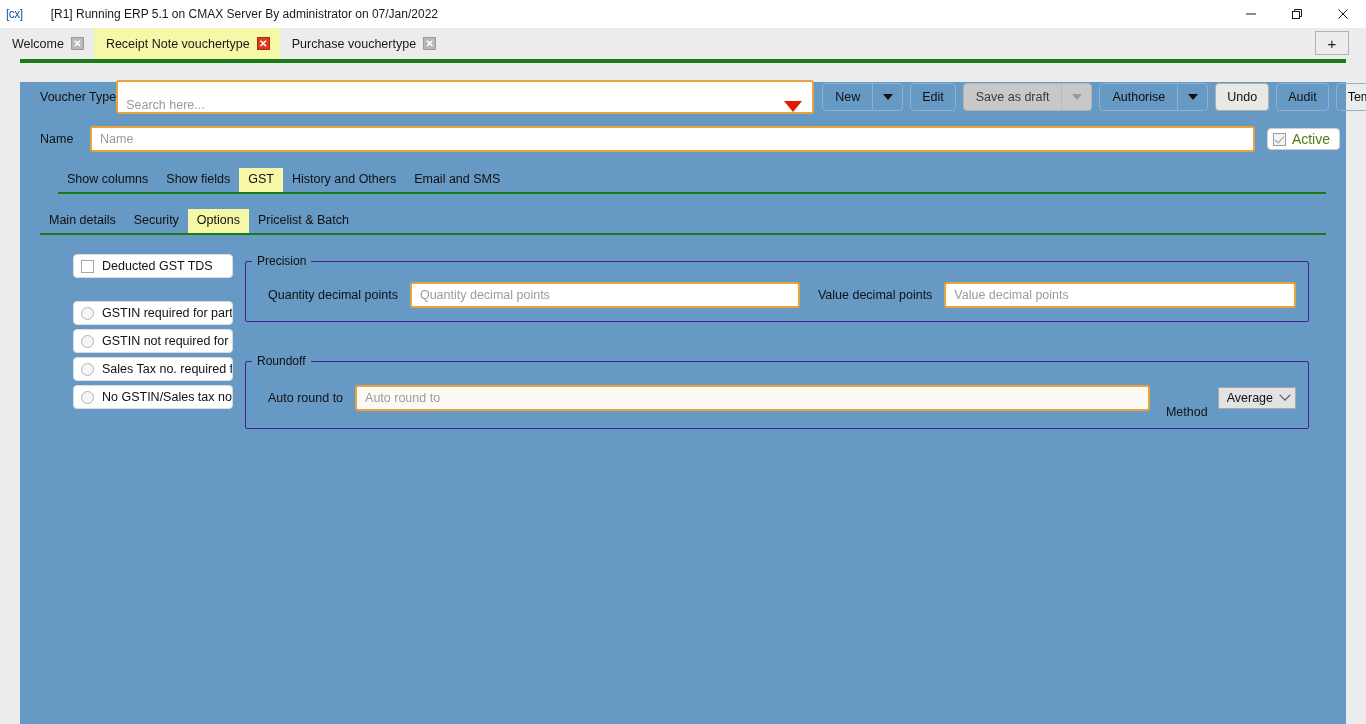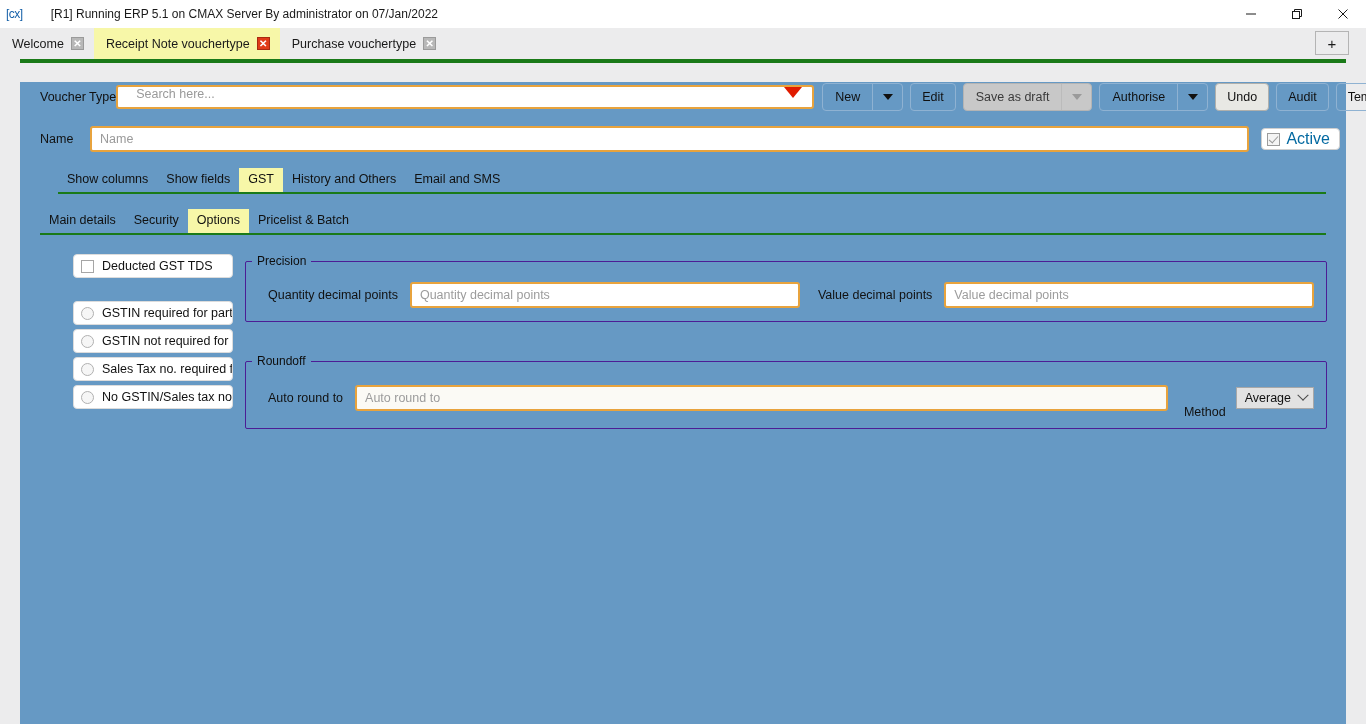--- a/index.html
+++ b/index.html
@@ -117,27 +117,27 @@
     padding-right: 6px;
   }
   .lbl {
     font-size: 12.5px;
     color: #111111;
     white-space: nowrap;
   }
   .lbl-voucher { width: 80px; }
   .searchbox {
     flex: 0 0 698px;
-    height: 24px;
+    height: 34px;
     background: #ffffff;
     border: 2px solid #e8a33d;
     border-radius: 3px;
     display: flex;
-    align-items: flex-start;
-    padding: 0 18px;
+    align-items: flex-end;
+    padding: 0 8px;
     position: relative;
   }
   .searchbox .ph {
     font-size: 12.5px;
     color: #9a9a9a;
   }
   .caret-red {
     position: absolute;
     right: 10px;
     width: 0; height: 0;
@@ -245,21 +245,21 @@
   }
   .chk.checked-dim::after {
     content: "";
     position: absolute;
     left: 3px; top: 0px;
     width: 4px; height: 8px;
     border: solid #9a9a9a;
     border-width: 0 1.6px 1.6px 0;
     transform: rotate(42deg);
   }
-  .activebox span { font-size: 16px; color: #0369a1; }
+  .activebox span { font-size: 14px; color: #4d7c0f; }
 
   
   .tablevel {
     margin-left: 20px;
     margin-right: 20px;
     display: flex;
     align-items: flex-end;
     border-bottom: 2px solid #1a7a18;
     height: 25px;
   }
@@ -274,21 +274,21 @@
   }
   .ltab.active {
     background: #f7f7a8;
   }
 
   
   .content {
     display: flex;
     margin-top: 19px;
     padding-left: 20px;
-    padding-right: 19px;
+    padding-right: 37px;
     gap: 12px;
   }
   .leftpanel {
     width: 193px;
     flex: 0 0 193px;
     padding-left: 33px;
     position: relative;
   }
   .optitem {
     height: 24px;

